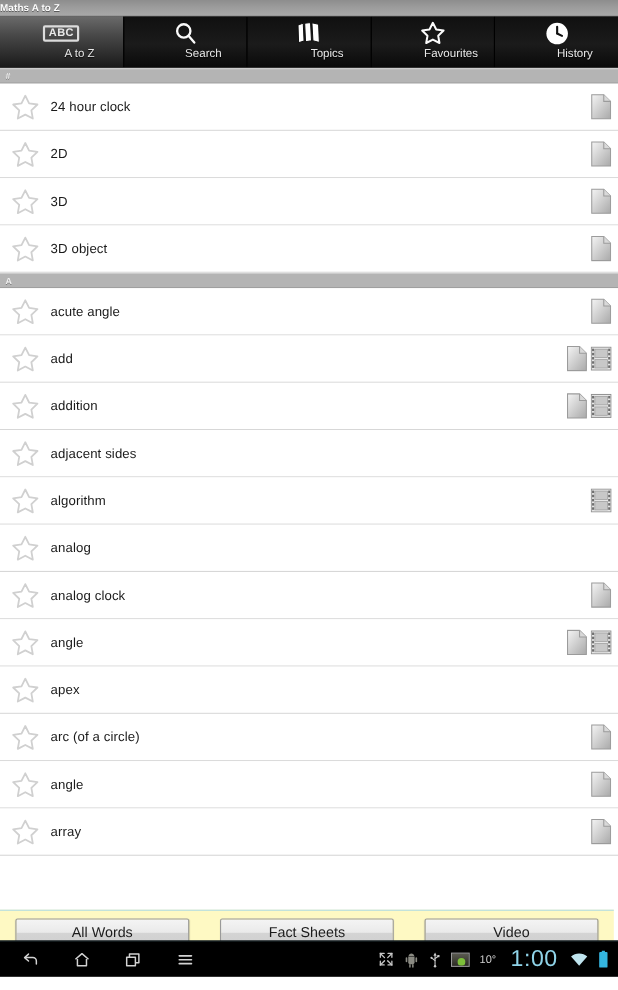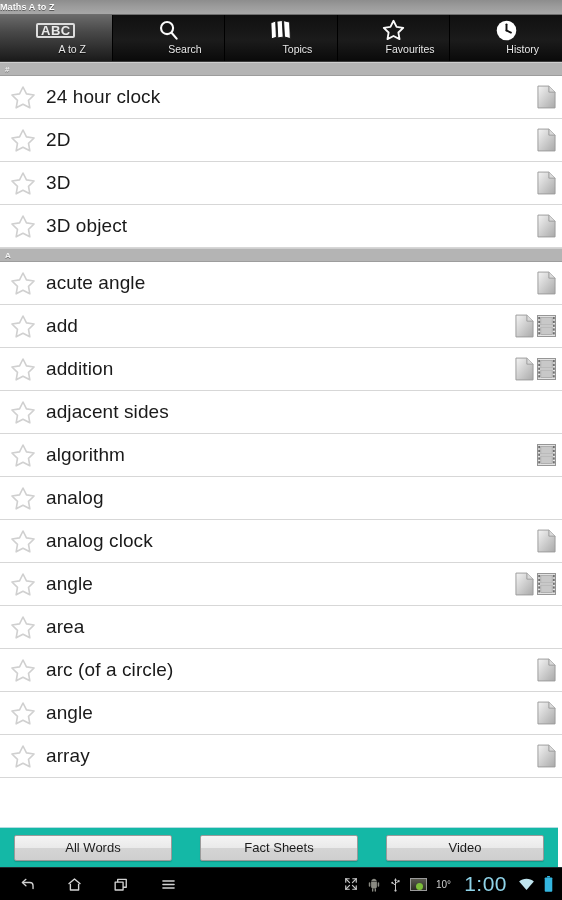--- a/index.html
+++ b/index.html
@@ -44,21 +44,21 @@
   .tab-icon {
     height:24px; display:flex; align-items:center; justify-content:center;
   }
   .tab-label {
     font-size:10.5px; color:#e8e8e8; margin-top:1px;
     text-shadow:0 1px 1px rgba(0,0,0,.9);
     margin-left:33px;
   }
   .abc-box {
     border:2px solid #dcdcdc; border-radius:2px;
-    padding:1px 3px; font-size:13px; font-weight:bold;
+    padding:1px 3px; font-size:10px; font-weight:bold;
     color:#e9e9e9; letter-spacing:.4px; line-height:9px;
   }
 
   
   .list {
     position:absolute; top:62px; left:0; right:0; bottom:73px;
     overflow:hidden; background:#fff;
   }
   .section-header {
     height:14px; width:100%;
@@ -73,51 +73,51 @@
     text-shadow:0 1px 0 rgba(0,0,0,.3);
   }
   .row {
     height:43px; width:100%;
     display:flex; align-items:center;
     border-bottom:1px solid #d7d7d7;
     background:#fff; position:relative;
   }
   .row-star { width:46px; display:flex; align-items:center; justify-content:center; }
   .row-label {
-    flex:1 1 auto; font-size:19px; color:#1a1a1a;
+    flex:1 1 auto; font-size:12px; color:#1a1a1a;
     letter-spacing:.1px;
   }
   .row-icons {
     display:flex; align-items:center; justify-content:flex-end;
     gap:3px; padding-right:6px; min-width:62px;
   }
 
   
   svg { display:block; }
 
   
   .buttonbar {
     position:absolute; left:0; right:4px; bottom:33px;
-    height:40px; background:#14b8a6;
+    height:40px; background:#fef9c3;
     display:flex; align-items:center; justify-content:space-around;
     border-top:1px solid #b3dce2;
   }
   .btn {
     width:158px; height:26px;
     background:linear-gradient(to bottom,#f4f4f4 0%,#eaeaea 48%,#d4d4d4 52%,#cfcfcf 100%);
     border:1px solid #9a9a9a; border-radius:2px;
     font-size:13px; color:#1c1c1c;
     display:flex; align-items:center; justify-content:center;
     box-shadow:0 1px 1px rgba(0,0,0,.18);
     font-family:"Liberation Sans", sans-serif;
   }
 
   
   .navbar {
-    position:absolute; left:0; right:0; bottom:0;
+    position:absolute; left:0; right:0; bottom:12px;
     height:33px; background:#000;
     display:flex; align-items:center;
     border-top:1px solid #1e2a2e;
   }
   .nav-left { display:flex; align-items:center; gap:28px; padding-left:18px; }
   .nav-right {
     margin-left:auto; display:flex; align-items:center;
     gap:9px; padding-right:9px;
   }
   .nav-temp { font-size:10px; color:#cfcfcf; }
@@ -534,21 +534,21 @@
         </div>
       </div>
       <div class="row">
         <div class="row-star">
           <span>
             <svg width="26" height="25" viewBox="0 0 24 23" fill="none" stroke="#d0d0d0" stroke-width="1.5" stroke-linejoin="round">
       <polygon points="12,1.8 15.2,8.2 22.2,9.2 17.1,14.1 18.3,21 12,17.7 5.7,21 6.9,14.1 1.8,9.2 8.8,8.2"></polygon>
             </svg>
           </span>
         </div>
-        <div class="row-label">area</div>
+        <div class="row-label">apex</div>
         <div class="row-icons"></div>
       </div>
       <div class="row">
         <div class="row-star">
           <span>
             <svg width="26" height="25" viewBox="0 0 24 23" fill="none" stroke="#d0d0d0" stroke-width="1.5" stroke-linejoin="round">
       <polygon points="12,1.8 15.2,8.2 22.2,9.2 17.1,14.1 18.3,21 12,17.7 5.7,21 6.9,14.1 1.8,9.2 8.8,8.2"></polygon>
             </svg>
           </span>
         </div>

